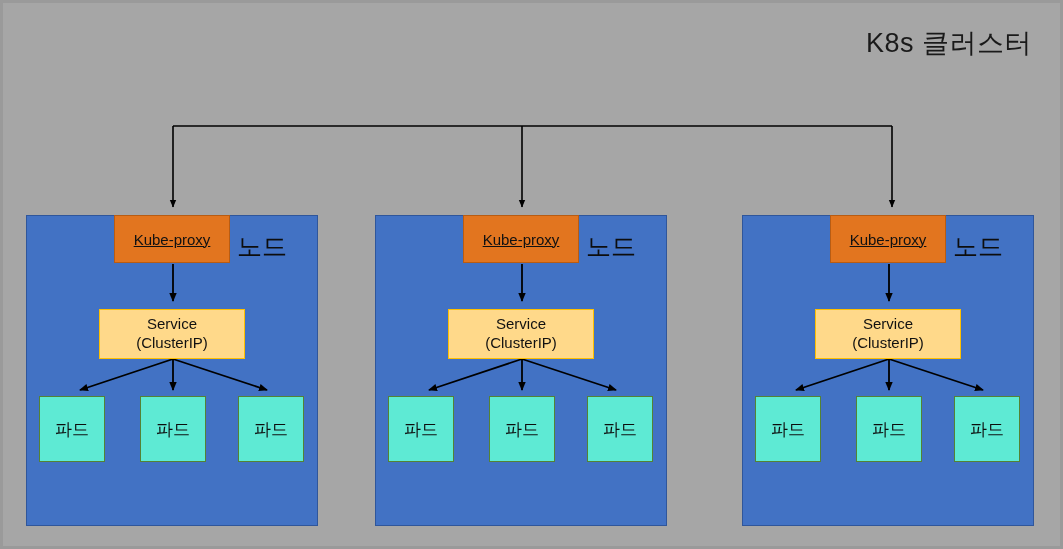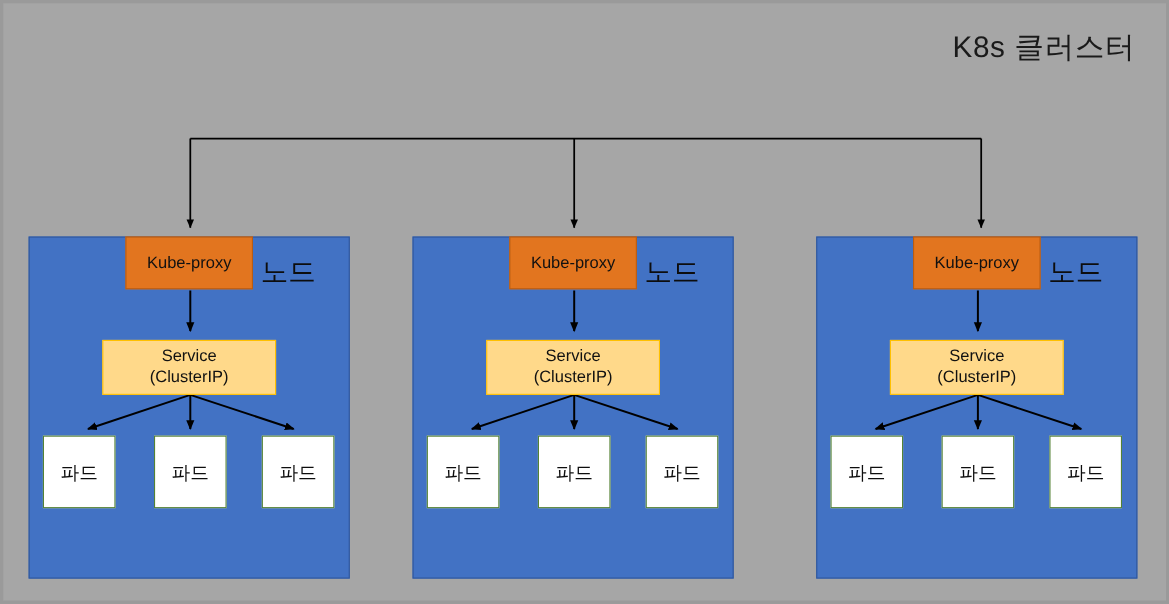--- a/index.html
+++ b/index.html
@@ -76,30 +76,31 @@
     width: 116px;
     height: 48px;
     background: #e2751f;
     border: 1px solid #b85c13;
     display: flex;
     align-items: center;
     justify-content: center;
     font-size: 15px;
     color: #111111;
     white-space: nowrap;
+    text-decoration: underline;
   }
 
   
   .service-box {
     position: absolute;
     top: 93px;
     left: 50%;
     transform: translateX(-50%);
     box-sizing: border-box;
-    width: 158px;
+    width: 146px;
     height: 50px;
     background: #ffd98a;
     border: 1px solid #ffc000;
     display: flex;
     flex-direction: column;
     align-items: center;
     justify-content: center;
     font-size: 15px;
     line-height: 1.25;
     color: #111111;
@@ -113,21 +114,21 @@
     left: 0;
     width: 100%;
     height: 66px;
   }
   .pod-box {
     position: absolute;
     top: 0;
     box-sizing: border-box;
     width: 66px;
     height: 66px;
-    background: #ffffff;
+    background: #5eead4;
     border: 1px solid #548235;
     display: flex;
     align-items: center;
     justify-content: center;
     font-size: 17px;
     color: #0d0d0d;
   }
   .pod-box.p0 { left: 12px; }
   .pod-box.p1 { left: 113px; }
   .pod-box.p2 { left: 211px; }

